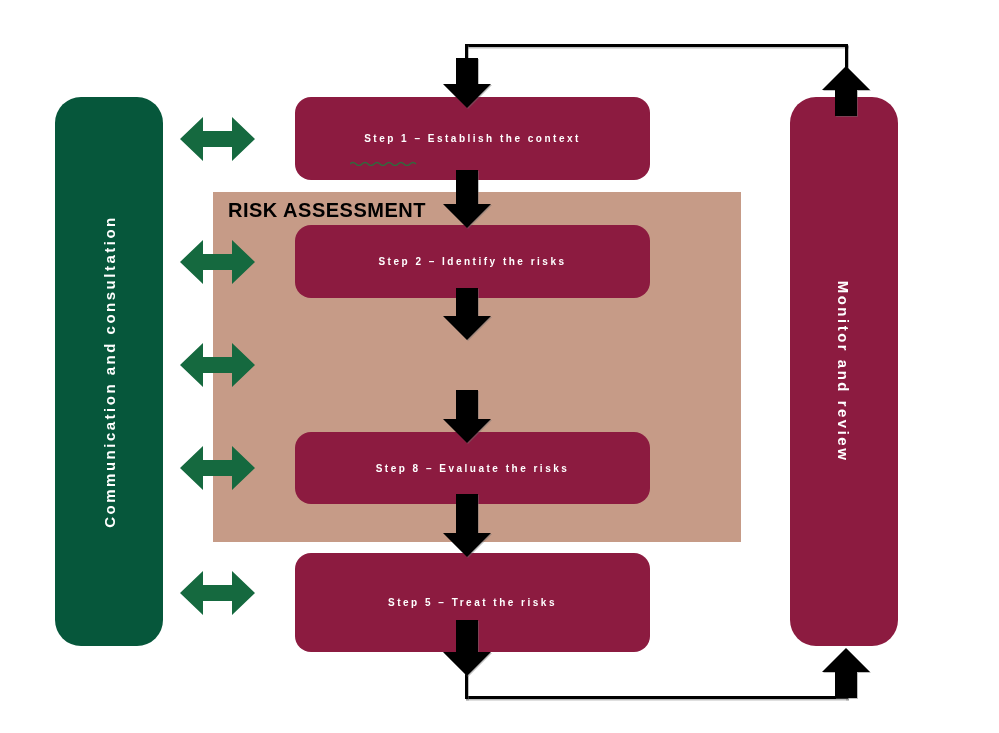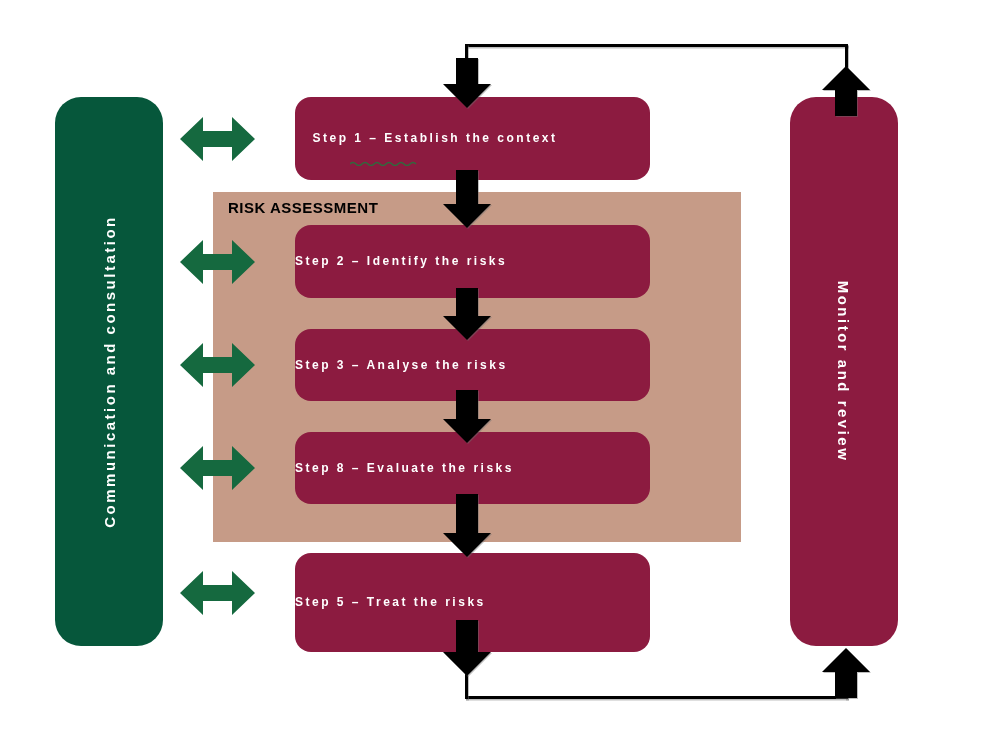--- a/index.html
+++ b/index.html
@@ -24,28 +24,28 @@
   .vlabel.up   { transform:rotate(-90deg); }  
   .vlabel.down { transform:rotate(90deg); }   
 
   
   .assessment {
     position:absolute; left:213px; top:192px; width:528px; height:350px;
     background:#C69B87;
   }
   .assessment-label {
     position:absolute; left:15px; top:7px;
-    font-size:15px; font-weight:bold; color:#000000; letter-spacing:0.5px;
+    font-size:20px; font-weight:bold; color:#000000; letter-spacing:0.5px;
   }
 
   
   .step {
     position:absolute; left:295px; width:355px; background:#8C1B40;
-    border-radius:16px; display:flex; align-items:center; 
-    color:#ffffff; font-weight:bold; font-size:12px; letter-spacing:2.5px;
+    border-radius:16px; display:flex; align-items:center; justify-content:center;
+    color:#ffffff; font-weight:bold; font-size:10px; letter-spacing:2.5px;
     text-align:center; line-height:21px;
   }
   .step .inner { display:block; }
   .step1 { top:97px;  height:83px; }
   .step1 .inner { width:280px; }
   .step2 { top:225px; height:73px; }
   .step3 { top:329px; height:72px; }
   .step4 { top:432px; height:72px; }
   .step5 { top:553px; height:99px; }
   .nowrap { white-space:nowrap; }
@@ -92,23 +92,20 @@
   <div class="step step1">
     <span class="inner">Step 1 – Establish the context</span>
     <span class="squiggle">
       <svg width="68" height="5" viewBox="0 0 68 5">
         <path d="M0 3 q3 -3 6 0 t6 0 t6 0 t6 0 t6 0 t6 0 t6 0 t6 0 t6 0 t6 0 t6 0" stroke="#2F6B3D" stroke-width="1.4" fill="none"></path>
       </svg>
     </span>
   </div>
   <div class="step step2">
     <span class="inner nowrap">Step 2 – Identify the risks</span>
-  </div>
-  <div class="step step3">
-    <span class="inner nowrap">Step 3 – Analyse the risks</span>
   </div>
   <div class="step step4">
     <span class="inner nowrap">Step 8 – Evaluate the risks</span>
   </div>
   <div class="step step5">
     <span class="inner nowrap">Step 5 – Treat the risks</span>
   </div>
 
   <span class="arrow black-arrow" style="left:443px; top:58px;">
     <svg width="48" height="50">

